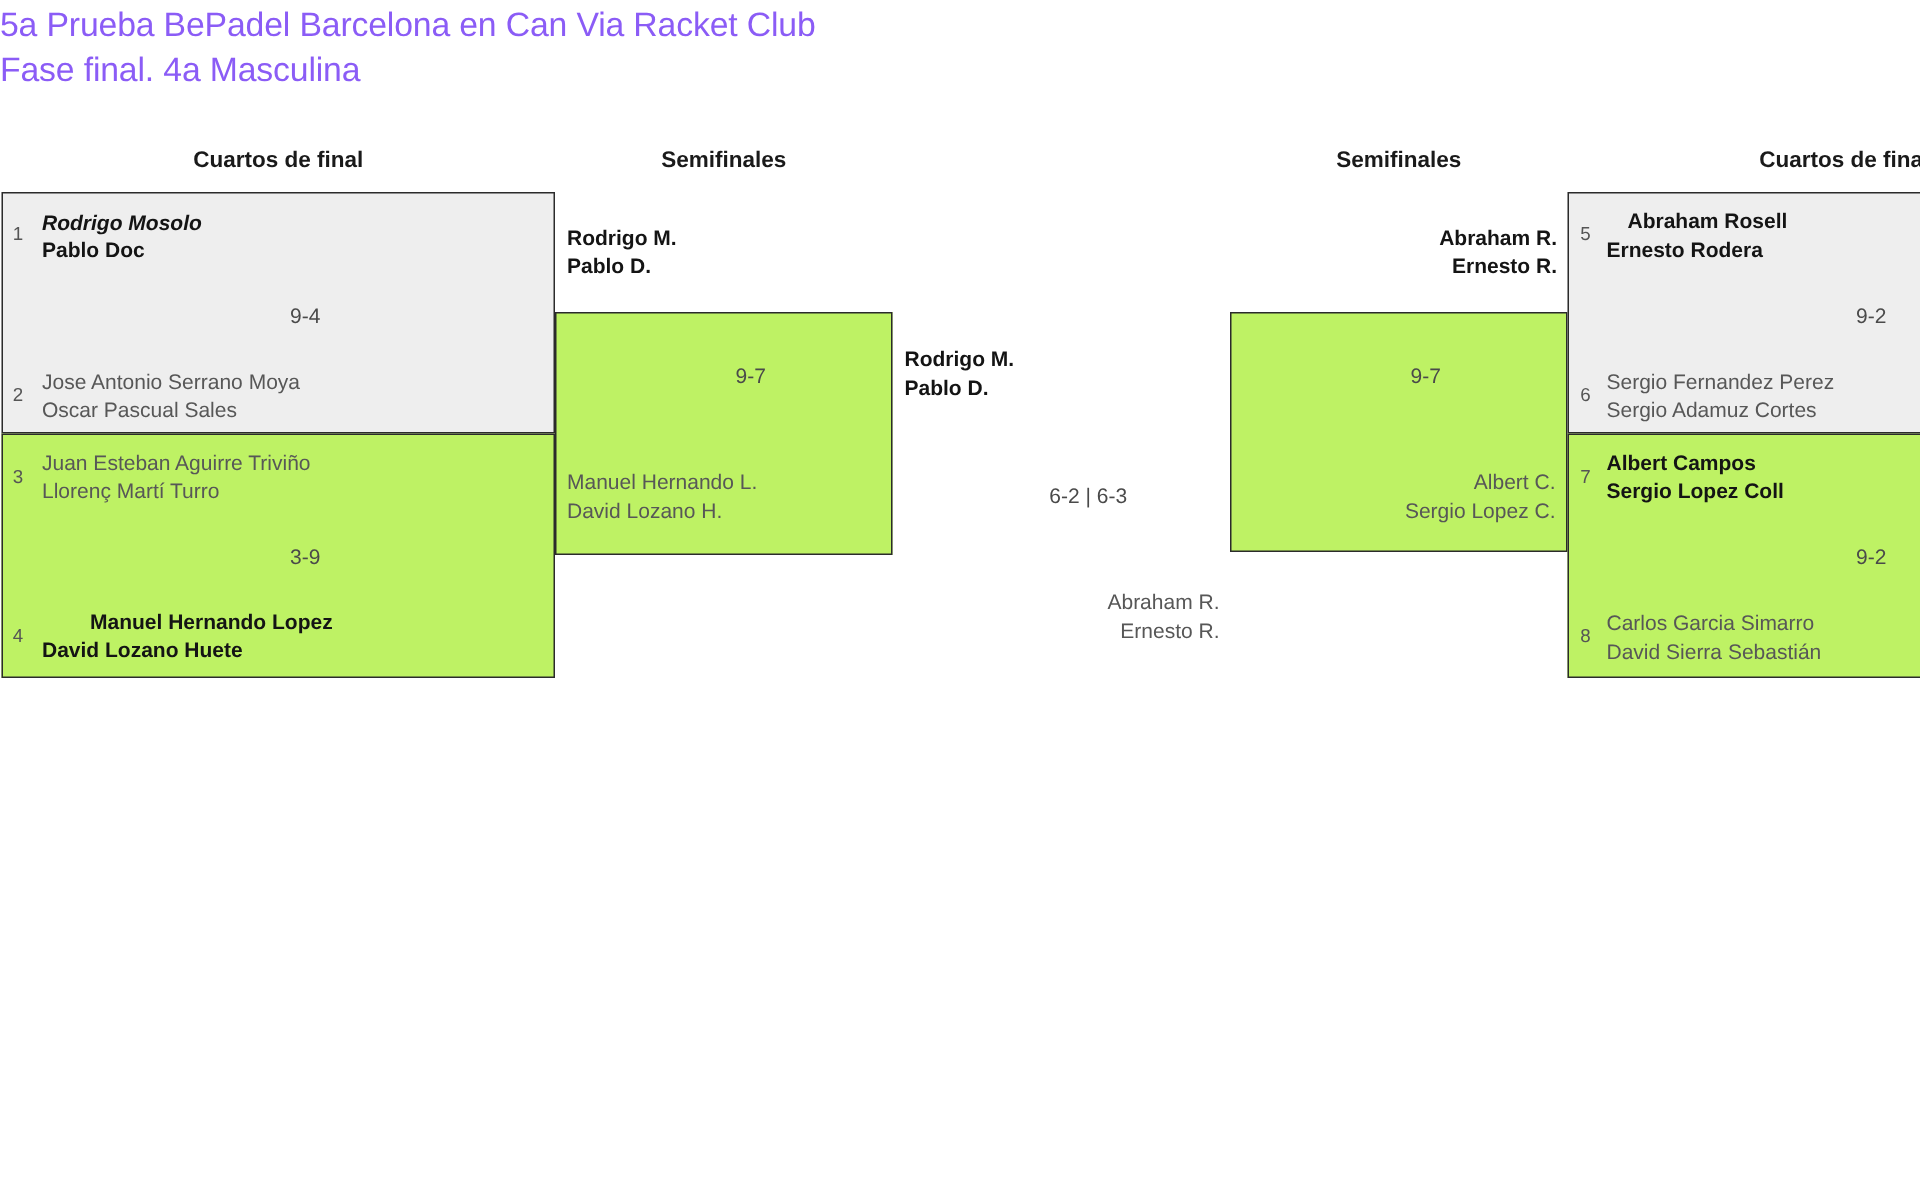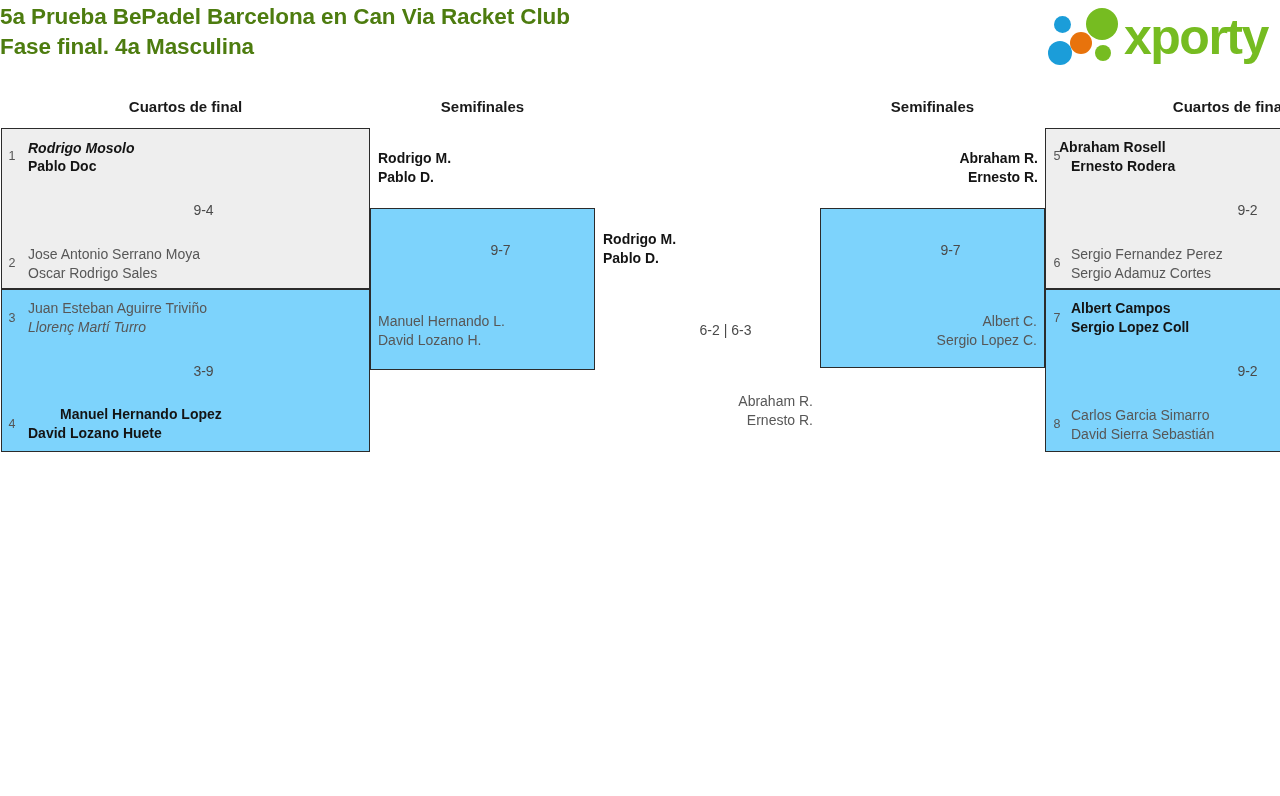--- a/index.html
+++ b/index.html
@@ -16,22 +16,22 @@
     overflow: hidden;
     background: #ffffff;
   }
 
   
   .page-title {
     position: absolute;
     left: 0px; top: 2px;
     width: 860px;
     font-size: 22.5px;
-    font-weight: bold;
-    color: #4d7c0f;
+    font-weight: normal;
+    color: #8b5cf6;
     line-height: 30px;
     letter-spacing: -0.1px;
     white-space: pre-line;
   }
 
   
   .logo {
     position: absolute;
     left: 1048px; top: 4px;
     width: 232px; height: 66px;
@@ -57,21 +57,21 @@
     color: #1a1a1a;
     text-align: center;
     line-height: 22px;
     white-space: nowrap;
   }
 
   
   .mbox {
     position: absolute;
     border: 1px solid #2b2b2b;
-    background: #7dd3fc;
+    background: #bef264;
   }
   .mbox.shaded { background: #eeeeee; }
 
   .seed {
     position: absolute;
     font-size: 12.5px;
     color: #555555;
     line-height: 14px;
     width: 16px;
     text-align: center;
@@ -98,52 +98,42 @@
   }
 </style>
 </head>
 <body>
 
 <div id="page">
 
   <div class="page-title">5a Prueba BePadel Barcelona en Can Via Racket Club
 Fase final. 4a Masculina</div>
 
-  <div class="logo">
-    <div class="logo-dots">
-      <span class="dot" style="left:6px;  top:10px; width:17px; height:17px; background:#1b9dd9;"></span>
-      <span class="dot" style="left:22px; top:26px; width:22px; height:22px; background:#e8730c;"></span>
-      <span class="dot" style="left:0px;  top:35px; width:24px; height:24px; background:#1b9dd9;"></span>
-      <span class="dot" style="left:38px; top:2px;  width:32px; height:32px; background:#76bc21;"></span>
-      <span class="dot" style="left:47px; top:39px; width:16px; height:16px; background:#76bc21;"></span>
-    </div>
-    <div class="logo-word">xporty</div>
-  </div>
 
   <div class="round-head" style="left:1px;   width:369px;">Cuartos de final</div>
   <div class="round-head" style="left:370px; width:225px;">Semifinales</div>
   <div class="round-head" style="left:820px; width:225px;">Semifinales</div>
   <div class="round-head" style="left:1045px; width:369px;">Cuartos de final</div>
 
   <div class="mbox shaded" style="left:1px; top:128px; width:369px; height:161px;">
     <div class="seed" style="left:2px; top:20px;">1</div>
     <div class="team win" style="left:26px; top:10px;font-style:italic;">Rodrigo Mosolo</div>
     <div class="team win" style="left:26px; top:28px;">Pablo Doc</div>
 
     <div class="score" style="left:0px; top:72px; width:367px;">9-4</div>
 
     <div class="seed" style="left:2px; top:127px;">2</div>
     <div class="team" style="left:26px; top:116px;">Jose Antonio Serrano Moya</div>
-    <div class="team" style="left:26px; top:135px;">Oscar Rodrigo Sales</div>
+    <div class="team" style="left:26px; top:135px;">Oscar Pascual Sales</div>
   </div>
 
   <div class="mbox" style="left:1px; top:289px; width:369px; height:163px;">
     <div class="seed" style="left:2px; top:21px;">3</div>
     <div class="team" style="left:26px; top:9px;">Juan Esteban Aguirre Triviño</div>
-    <div class="team" style="left:26px; top:28px;font-style:italic;">Llorenç Martí Turro</div>
+    <div class="team" style="left:26px; top:28px;">Llorenç Martí Turro</div>
 
     <div class="score" style="left:0px; top:72px; width:367px;">3-9</div>
 
     <div class="seed" style="left:2px; top:127px;">4</div>
     <div class="team win" style="left:26px; top:115px;padding-left:32px;">Manuel Hernando Lopez</div>
     <div class="team win" style="left:26px; top:134px;">David Lozano Huete</div>
   </div>
 
   <div class="team win" style="left:378px; top:149px;">Rodrigo M.</div>
   <div class="team win" style="left:378px; top:168px;">Pablo D.</div>
@@ -166,21 +156,21 @@
   <div class="team win right" style="left:820px; top:168px; width:218px;">Ernesto R.</div>
 
   <div class="mbox" style="left:820px; top:208px; width:225px; height:160px;">
     <div class="score" style="left:0px; top:32px; width:223px;">9-7</div>
     <div class="team right" style="left:0px; top:122px; width:216px;">Sergio Lopez C.</div>
     <div class="team right" style="left:0px; top:103px; width:216px;">Albert C.</div>
   </div>
 
   <div class="mbox shaded" style="left:1045px; top:128px; width:369px; height:161px;">
     <div class="seed" style="left:3px; top:20px;">5</div>
-    <div class="team win" style="left:13px; top:9px;">Abraham Rosell</div>
+    <div class="team win" style="left:39px; top:9px;">Abraham Rosell</div>
     <div class="team win" style="left:25px; top:28px;">Ernesto Rodera</div>
 
     <div class="score" style="left:0px; top:72px; width:367px;">9-2</div>
 
     <div class="seed" style="left:3px; top:127px;">6</div>
     <div class="team" style="left:25px; top:116px;">Sergio Fernandez Perez</div>
     <div class="team" style="left:25px; top:135px;">Sergio Adamuz Cortes</div>
   </div>
 
   <div class="mbox" style="left:1045px; top:289px; width:369px; height:163px;">

